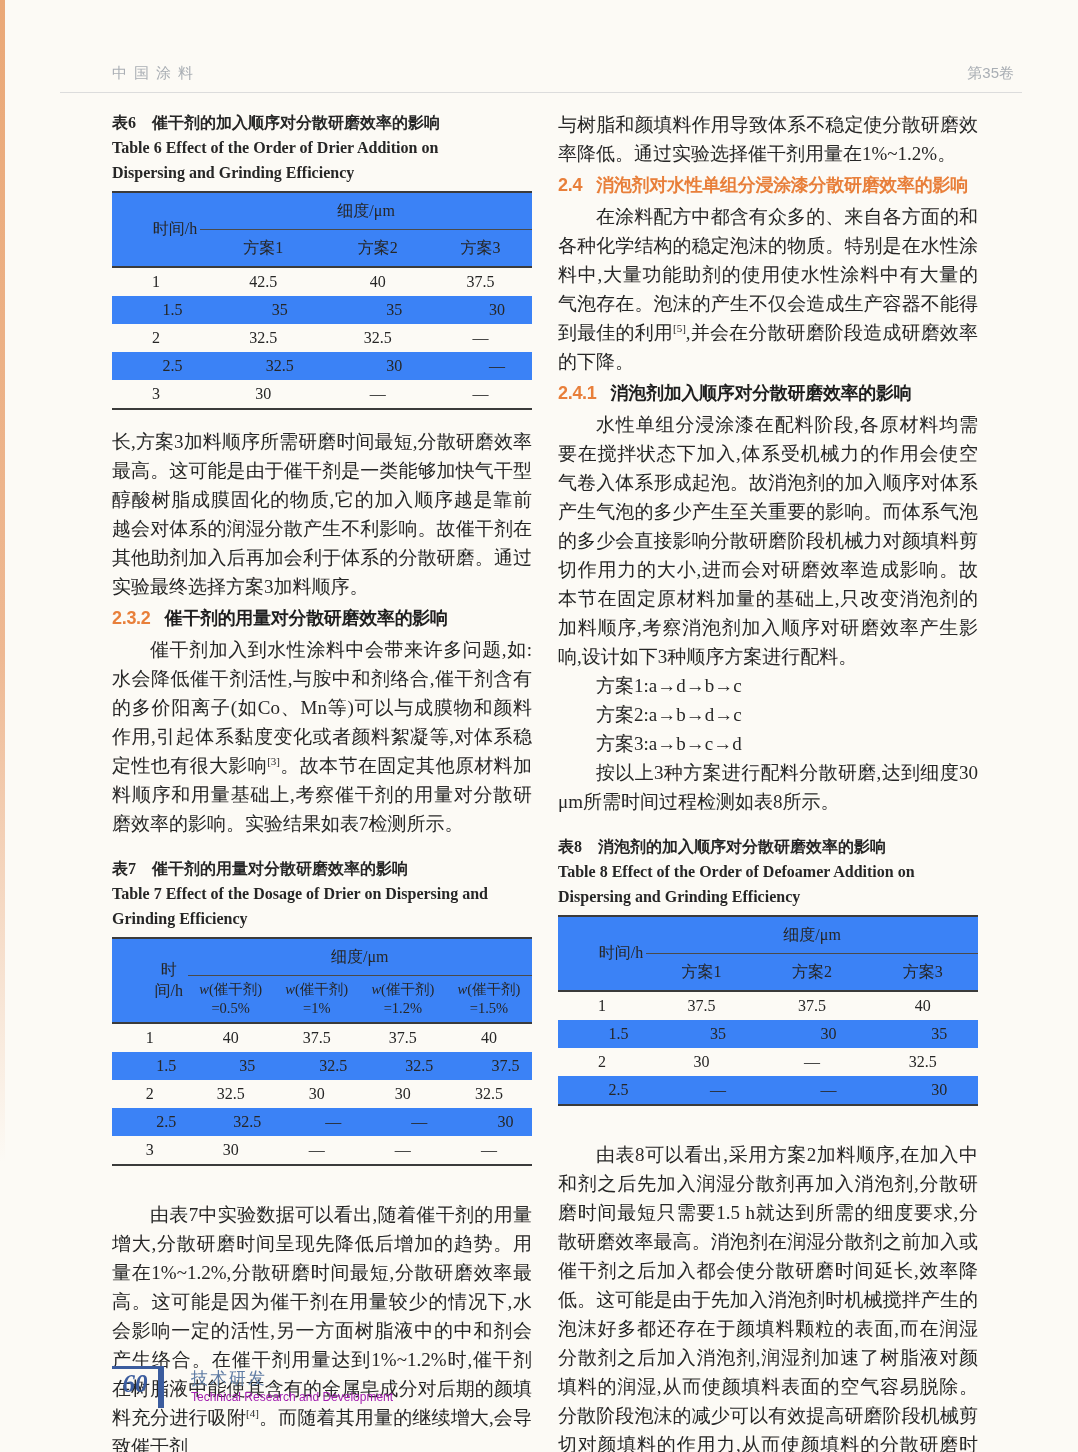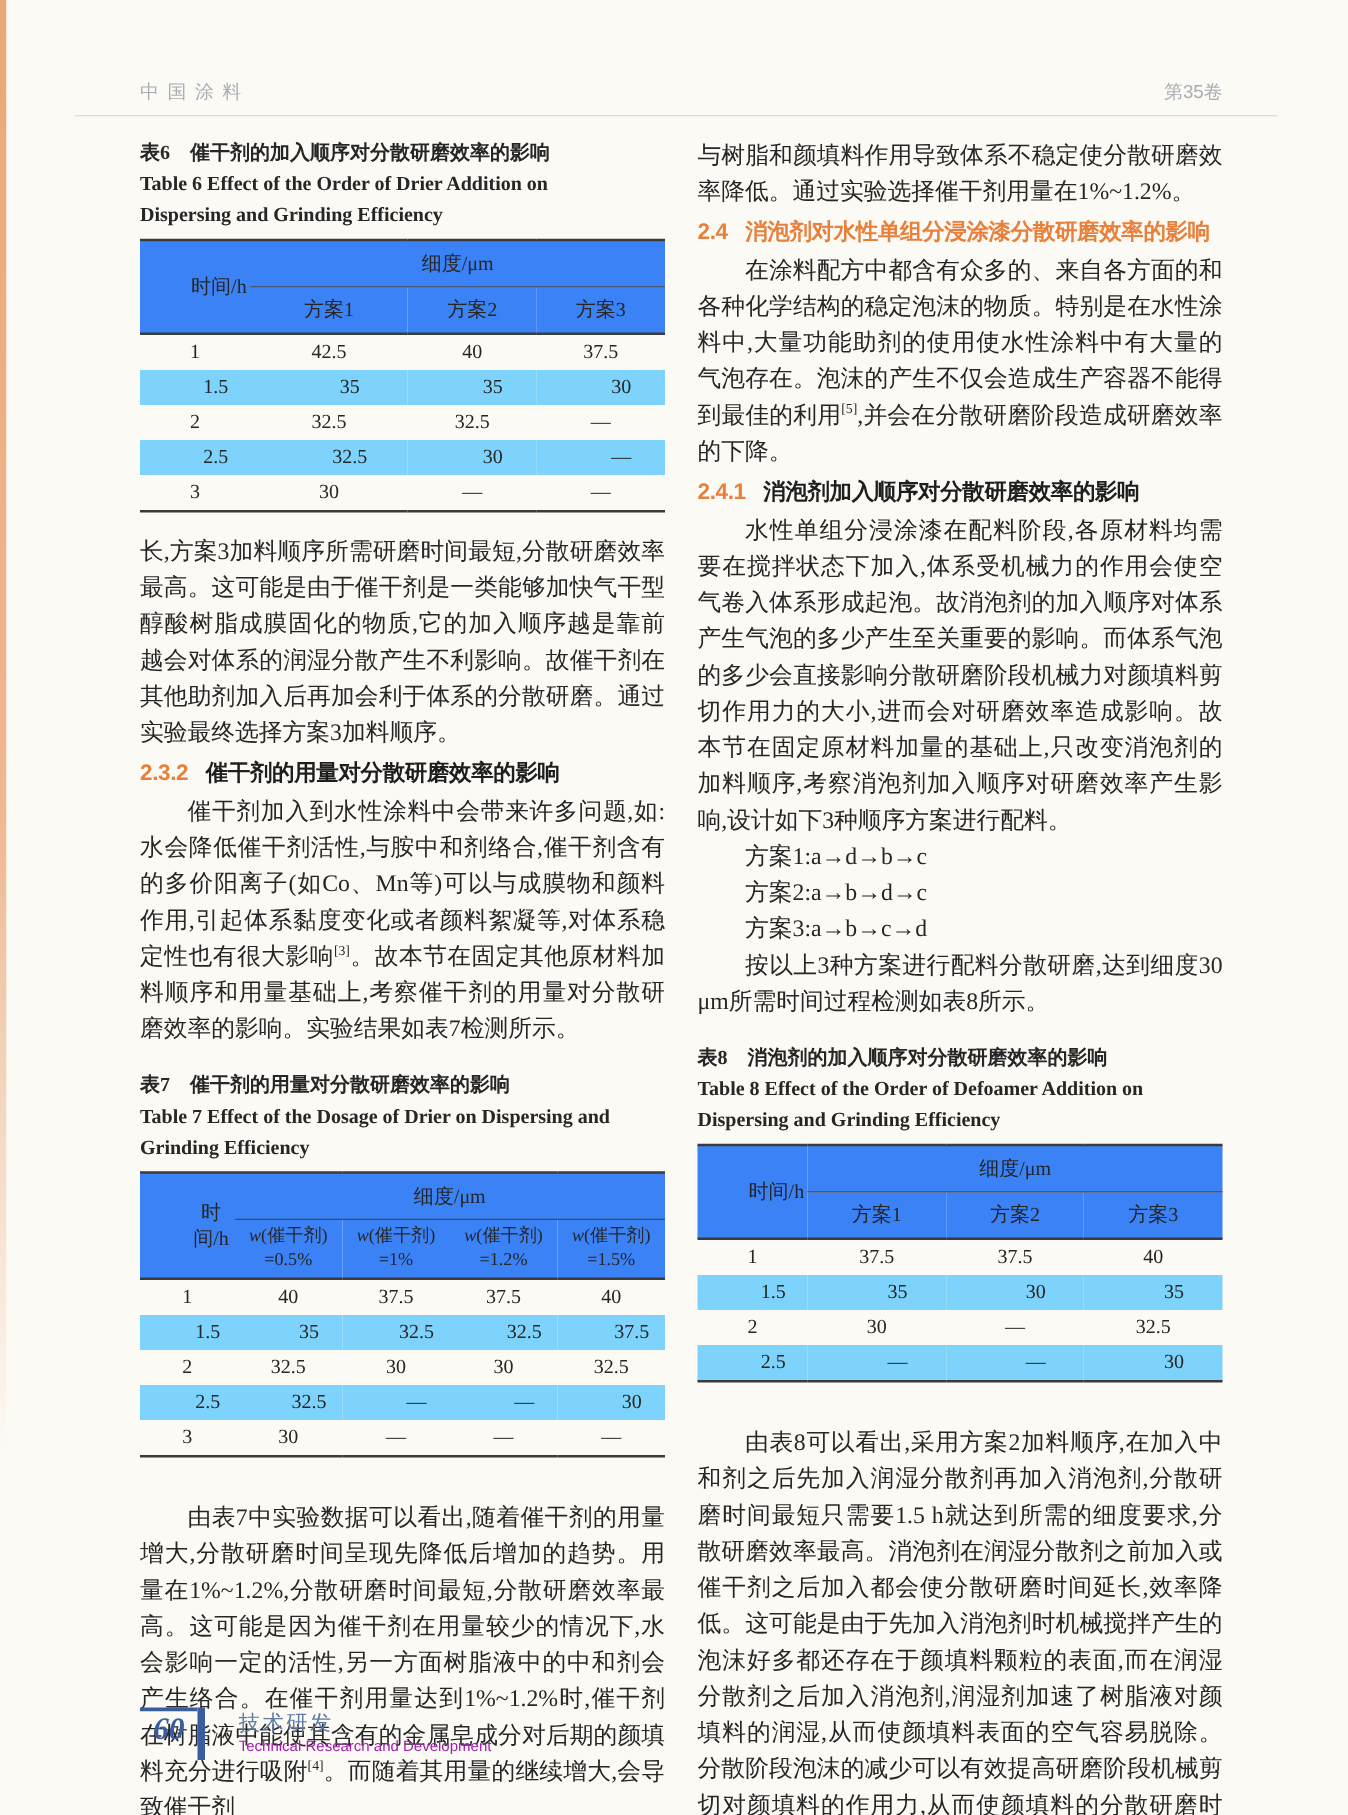--- a/index.html
+++ b/index.html
@@ -10,21 +10,21 @@
     color:#262626;
     position:relative;
     overflow:hidden;
   }
   .edge-strip{
     position:absolute;left:0;top:0;width:5px;height:100%;
     background:linear-gradient(#eaa877 0%,#eeb892 45%,rgba(238,184,146,0) 80%);
   }
   
   .pagehead{
-    padding:64px 100px 0 112px;
+    padding:64px 64px 0 112px;
     display:flex;justify-content:space-between;
     font-family:"Liberation Sans","DejaVu Sans",sans-serif;
     font-size:15px;color:#a9aeb4;
   }
   .journal{letter-spacing:7px;}
   .head-rule{margin:9px 56px 0 60px;border-top:1px solid #dcdcdc;height:0;}
   
   .content{display:flex;gap:26px;padding:17px 100px 0 112px;}
   .col{flex:1;min-width:0;}
   
@@ -46,21 +46,21 @@
   table{width:100%;border-collapse:collapse;margin-top:6px;
     font-size:16px;text-align:center;
     border-top:2px solid #3b3b3b;border-bottom:2px solid #3b3b3b;}
   th{font-weight:normal;background:#3b82f6;padding:3px 2px;}
   th.time{width:21%;border-bottom:2px solid #3b3b3b;padding-left:40px;}
   th.span-head{border-bottom:1.5px solid #4a4a4a;height:30px;}
   thead tr.subrow th{border-bottom:2px solid #3b3b3b;height:30px;}
   .t7 th.time{width:18%;}
   .t7 thead tr.subrow th{font-size:14.5px;line-height:19px;padding:4px 0;}
   td{height:28px;padding:0 2px;}
-  tr.shade td{background:#7dd3fc;padding-left:35px;}
+  tr.shade td{background:#3b82f6;padding-left:35px;}
   .wvar{font-style:italic;font-family:"Liberation Serif","DejaVu Serif",serif;}
   
   .scheme{margin:0;font-size:19px;line-height:29px;padding-left:2em;}
   
   .gap-after-table{margin-top:17px;}
   .gap-before-caption{margin-top:18px;}
   .gap-big{margin-top:34px;}
   
   .footer{position:absolute;left:112px;top:1366px;display:flex;align-items:flex-start;}
   .pn{display:inline-block;min-width:46px;border-top:3px solid #3b5c9e;

